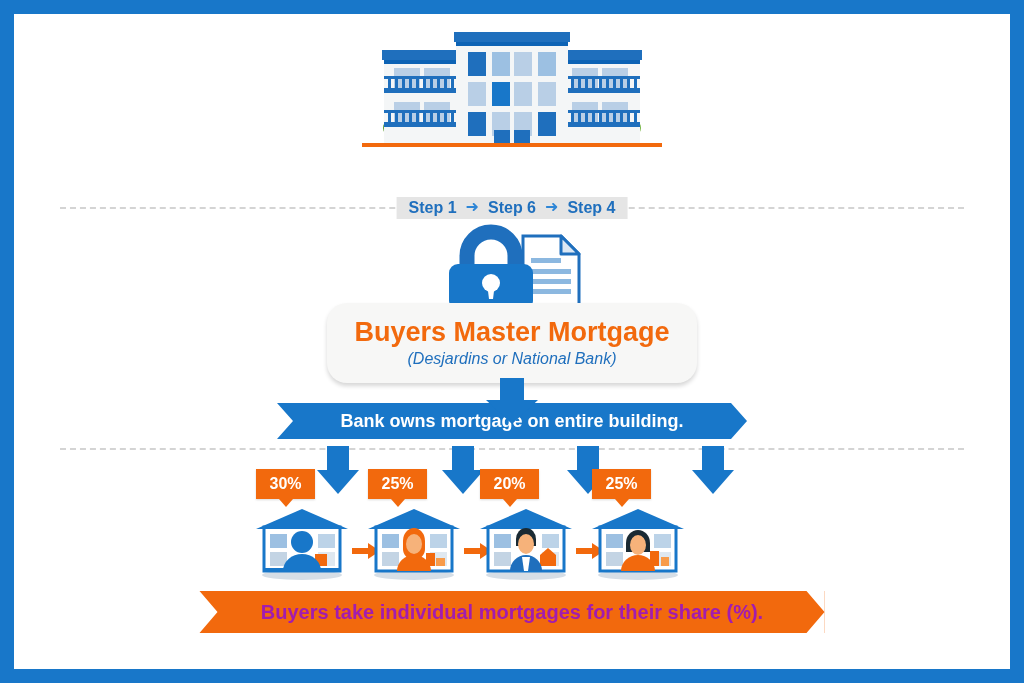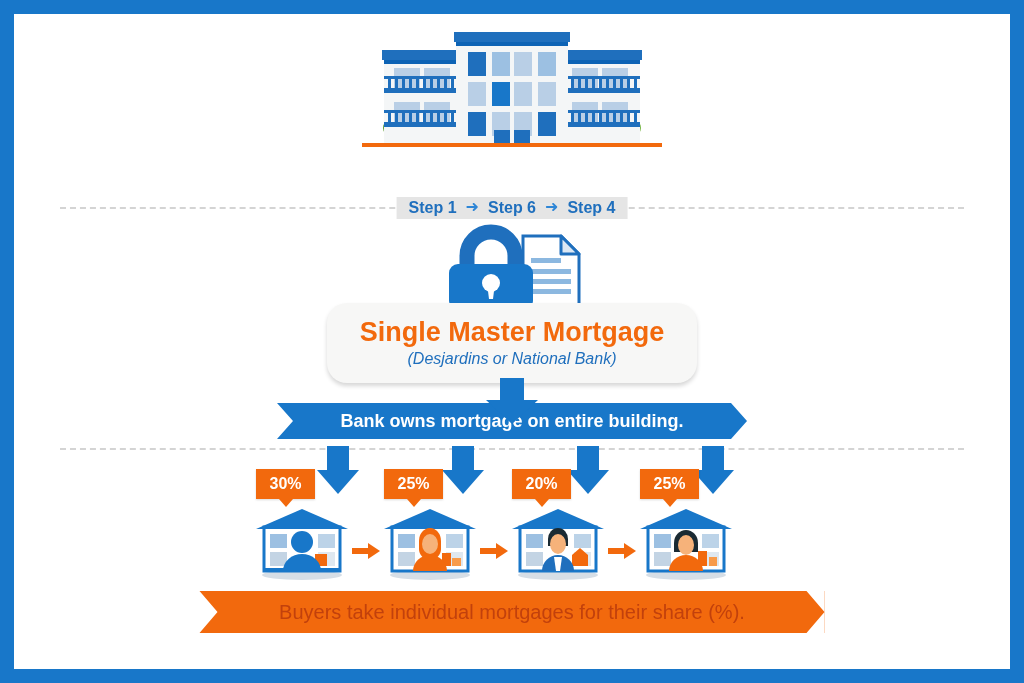--- a/index.html
+++ b/index.html
@@ -186,21 +186,20 @@
   
   .houses {
     position: absolute;
     left: 50%;
     transform: translateX(-50%);
     top: 455px;
     width: 520px;
     height: 115px;
     display: flex;
     align-items: center;
-    gap: 16px;
   }
   .house-cell {
     position: relative;
     width: 112px;
     height: 115px;
   }
   .badge {
     position: absolute;
     left: 4px;
     top: 0;
@@ -254,23 +253,23 @@
     top: 577px;
     width: 625px;
     height: 42px;
   }
   .ribbon-orange .label {
     position: absolute;
     inset: 0;
     display: flex;
     align-items: center;
     justify-content: center;
-    color: #c2410c;
+    color: #a21caf;
     font-size: 20px;
-    font-weight: normal;
+    font-weight: bold;
     z-index: 3;
     white-space: nowrap;
     text-align: center;
   }
   svg { display: block; overflow: visible; }
 </style>
 </head>
 <body>
 
 <div class="page">
@@ -423,21 +422,21 @@
         <g>
           <path d="M28 40 V28 a24 24 0 0 1 48 0 V40" fill="none" stroke="#1f6fbd" stroke-width="15"></path>
           <rect x="10" y="36" width="84" height="46" rx="9" fill="#1877c9"></rect>
           <circle cx="52" cy="55" r="9" fill="#ffffff"></circle>
           <path d="M48 55 h8 l-2 16 h-4 Z" fill="#ffffff"></path>
         </g>
       </svg>
     </div>
 
     <div class="card">
-      <div class="card-title">Single Master Mortgage</div>
+      <div class="card-title">Buyers Master Mortgage</div>
       <div class="card-sub">(Desjardins or National Bank)</div>
     </div>
 
     <div class="card-arrow">
       <svg viewBox="0 0 52 46" width="52" height="46" aria-hidden="true">
         <path d="M14 0 H38 V22 H52 L26 46 L0 22 H14 Z" fill="#1877c9"></path>
       </svg>
     </div>
 
     <div class="ribbon-blue">

